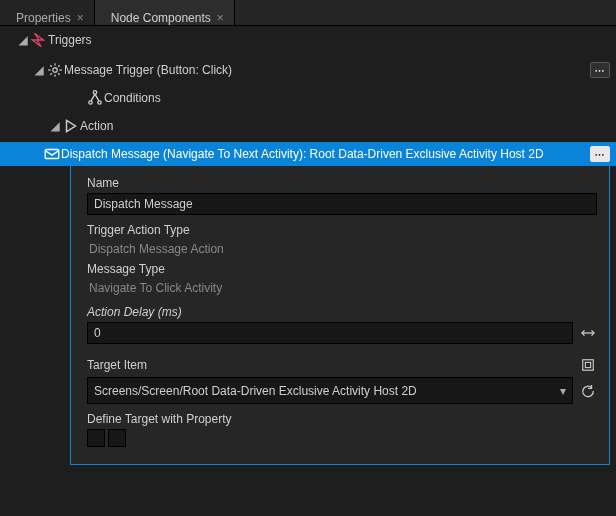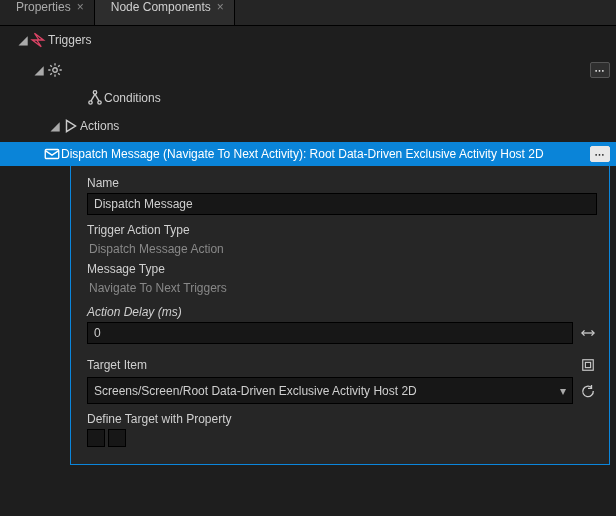--- a/index.html
+++ b/index.html
@@ -10,21 +10,21 @@
     --text:#cfcfcf;
     --text-dim:#888;
     --border:#3a3a3a;
     --input:#171717;
     --blue:#0b86dc;
     --blue-sel:#0a84d8;
   }
   *{box-sizing:border-box;font-family:"Segoe UI",Arial,sans-serif;font-size:12px;}
   html,body{margin:0;padding:0;background:var(--bg);color:var(--text);width:616px;height:516px;overflow:hidden;}
   .tabs{display:flex;align-items:stretch;background:#252525;height:26px;border-bottom:1px solid #000;}
-  .tab{display:flex;align-items:flex-start;gap:6px;padding:0 10px;background:#2d2d2d;border-right:1px solid #000;color:var(--text);}
+  .tab{display:flex;align-items:flex-end;gap:6px;padding:0 10px;background:#2d2d2d;border-right:1px solid #000;color:var(--text);}
   .tab.inactive{background:#232323;color:#aaa;}
   .tab .close{color:#888;}
   .tree{padding-top:2px;}
   .row{display:flex;align-items:center;height:24px;padding-right:6px;}
   .row .arrow{width:14px;display:inline-flex;justify-content:center;color:#aaa;}
   .row .icon{width:18px;display:inline-flex;justify-content:center;align-items:center;}
   .row .label{white-space:nowrap;overflow:hidden;text-overflow:ellipsis;}
   .row.sel{background:var(--blue-sel);color:#fff;}
   .row.sel .label{color:#fff;}
   .more-btn{width:20px;height:16px;border:1px solid #555;border-radius:2px;background:#2f2f2f;color:#ddd;display:inline-flex;align-items:center;justify-content:center;letter-spacing:1px;font-weight:bold;font-size:10px;}
@@ -93,20 +93,21 @@
   </div>
 
   <div class="row pad-l-32" style="margin-top:6px;">
     <span class="arrow">◢</span>
     <span class="icon">
       <svg viewBox="0 0 16 16" fill="none" stroke="#bbb" stroke-width="1.2">
           <circle cx="8" cy="8" r="2"></circle>
           <path d="M8 2v2M8 12v2M2 8h2M12 8h2M3.8 3.8l1.4 1.4M10.8 10.8l1.4 1.4M3.8 12.2l1.4-1.4M10.8 5.2l1.4-1.4"></path>
         </svg>
     </span>
+    <span class="label">Message Trigger (Button: Click)</span>
     <span class="spacer"></span>
     <span class="more-btn">⋯</span>
   </div>
 
   <div class="row pad-l-56" style="margin-top:4px;">
     <span class="arrow"></span>
     <span class="icon">
       <svg viewBox="0 0 16 16" fill="none" stroke="#ccc" stroke-width="1.2">
           <circle cx="8" cy="3" r="1.5"></circle>
           <circle cx="4" cy="12" r="1.5"></circle>
@@ -118,21 +119,21 @@
     <span class="label">Conditions</span>
   </div>
 
   <div class="row pad-l-48" style="margin-top:4px;">
     <span class="arrow">◢</span>
     <span class="icon">
       <svg viewBox="0 0 16 16" fill="none" stroke="#ccc" stroke-width="1.3">
           <path d="M4 3 L12 8 L4 13 Z"></path>
         </svg>
     </span>
-    <span class="label">Actions</span>
+    <span class="label">Action</span>
   </div>
 
   <div class="row sel pad-l-72" style="margin-top:4px;">
     <span class="icon">
       <svg viewBox="0 0 16 16" fill="none" stroke="#fff" stroke-width="1.2">
           <rect x="2" y="4" width="12" height="8" rx="1"></rect>
           <path d="M2 5l6 4 6-4"></path>
         </svg>
     </span>
     <span class="label" style="flex:1;">Dispatch Message (Navigate To Next Activity): Root Data-Driven Exclusive Activity Host 2D</span>
@@ -145,21 +146,21 @@
 
   <div class="field-label first">Name</div>
   <div class="input-row">
     <input class="text-input" value="Dispatch Message" style="">
   </div>
 
   <div class="field-label">Trigger Action Type</div>
   <div class="readonly">Dispatch Message Action</div>
 
   <div class="field-label" style="margin-top:4px;">Message Type</div>
-  <div class="readonly">Navigate To Next Triggers</div>
+  <div class="readonly">Navigate To Click Activity</div>
 
   <div class="field-label" style="font-style:italic;">Action Delay (ms)</div>
   <div class="input-row">
     <input class="text-input" value="0" style="">
     <span class="side-icon">
       <svg viewBox="0 0 16 16" fill="none" stroke="#ccc" stroke-width="1.5">
           <line x1="2" y1="8" x2="14" y2="8"></line>
           <polyline points="4,5 1,8 4,11"></polyline>
           <polyline points="12,5 15,8 12,11"></polyline>
         </svg>

